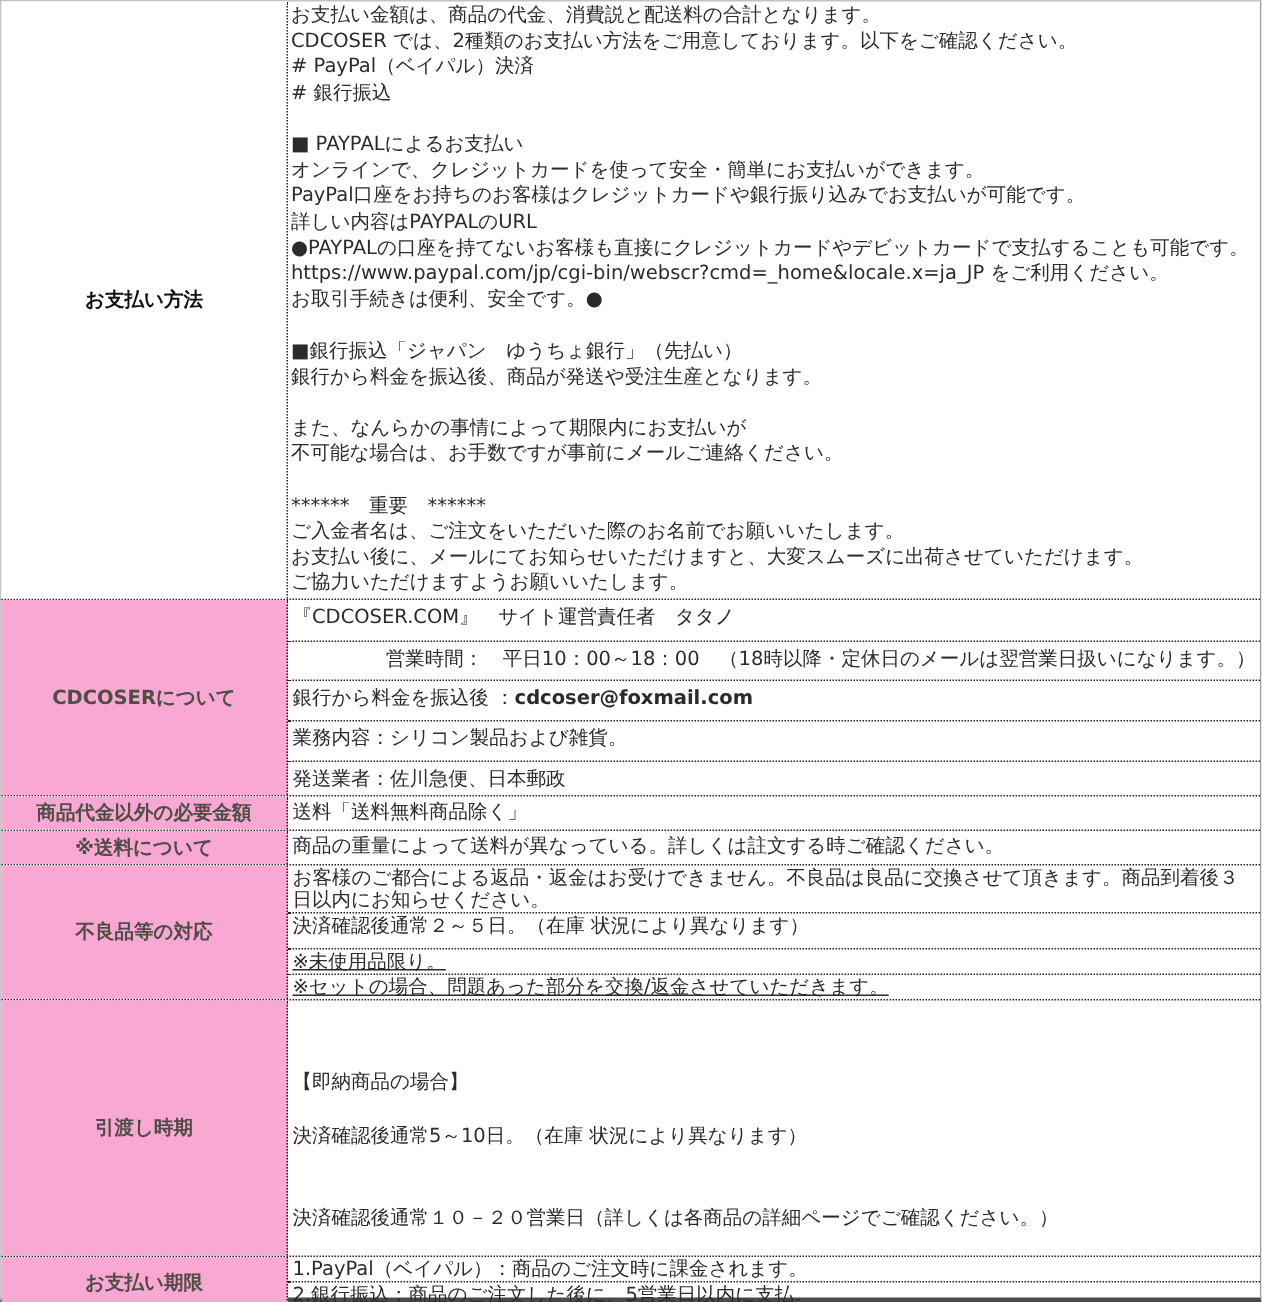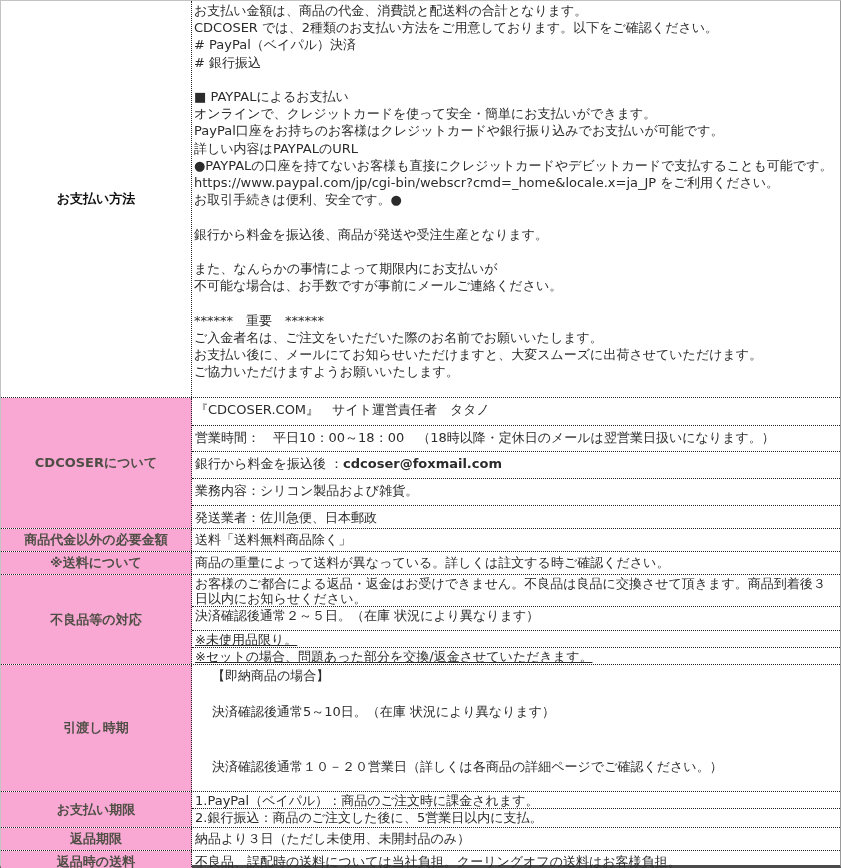--- a/index.html
+++ b/index.html
@@ -18,27 +18,27 @@
     display:flex;align-items:center;justify-content:center;
     font-weight:bold;color:#4f4e45;text-align:center;padding:2px 4px;
   }
   .lcell.white{background:#ffffff;color:#111;}
   .ccell{flex:1;box-sizing:border-box;min-width:0;}
   .pline{line-height:17.2px;min-height:17.2px;white-space:normal;}
   .dline{line-height:18.2px;min-height:18.2px;}
   .sub{box-sizing:border-box;border-bottom:1px dotted #222;padding:4px 3px 0 3px;line-height:15px;}
   .sub:last-child{border-bottom:none;}
   .tightsub{padding:1px 3px 0 3px;line-height:15px;}
-  .h28{min-height:28px;} .h27{min-height:27px;} .h26{min-height:26px;} .h22{min-height:22px;}
+  .h28{min-height:28px;} .h27{min-height:27px;} .h26{min-height:26px;text-align:right;} .h22{min-height:22px;}
   .h32{min-height:32px;} .h24{min-height:24px;} .h14{min-height:14px;text-decoration:underline;}
   .h17{min-height:17px;} .h18{min-height:18px;}
   .one{padding:3px 3px 2px 3px;line-height:15px;}
   .b{font-weight:bold;}
   .payment-cell{padding:1px 2px;min-height:396px;}
-  .delivery-cell{padding:2px 20px;min-height:126px;}
+  .delivery-cell{padding:2px 3px;min-height:126px;margin-top:44px;}
 </style>
 </head>
 <body>
 
 <div class="tbl">
 
   <div class="row">
     <div class="lcell white">
       <span>お支払い方法</span>
     </div>
@@ -49,20 +49,21 @@
       <div class="pline"># 銀行振込</div>
       <div class="pline"></div>
       <div class="pline">■ PAYPALによるお支払い</div>
       <div class="pline">オンラインで、クレジットカードを使って安全・簡単にお支払いができます。</div>
       <div class="pline">PayPal口座をお持ちのお客様はクレジットカードや銀行振り込みでお支払いが可能です。</div>
       <div class="pline">詳しい内容はPAYPALのURL</div>
       <div class="pline">●PAYPALの口座を持てないお客様も直接にクレジットカードやデビットカードで支払することも可能です。</div>
       <div class="pline">https://www.paypal.com/jp/cgi-bin/webscr?cmd=_home&amp;locale.x=ja_JP をご利用ください。</div>
       <div class="pline">お取引手続きは便利、安全です。●</div>
       <div class="pline"></div>
+      <div class="pline">■銀行振込「ジャパン　ゆうちょ銀行」（先払い）</div>
       <div class="pline">銀行から料金を振込後、商品が発送や受注生産となります。</div>
       <div class="pline"></div>
       <div class="pline">また、なんらかの事情によって期限内にお支払いが</div>
       <div class="pline">不可能な場合は、お手数ですが事前にメールご連絡ください。</div>
       <div class="pline"></div>
       <div class="pline">******　重要　******</div>
       <div class="pline">ご入金者名は、ご注文をいただいた際のお名前でお願いいたします。</div>
       <div class="pline">お支払い後に、メールにてお知らせいただけますと、大変スムーズに出荷させていただけます。</div>
       <div class="pline">ご協力いただけますようお願いいたします。</div>
     </div>

